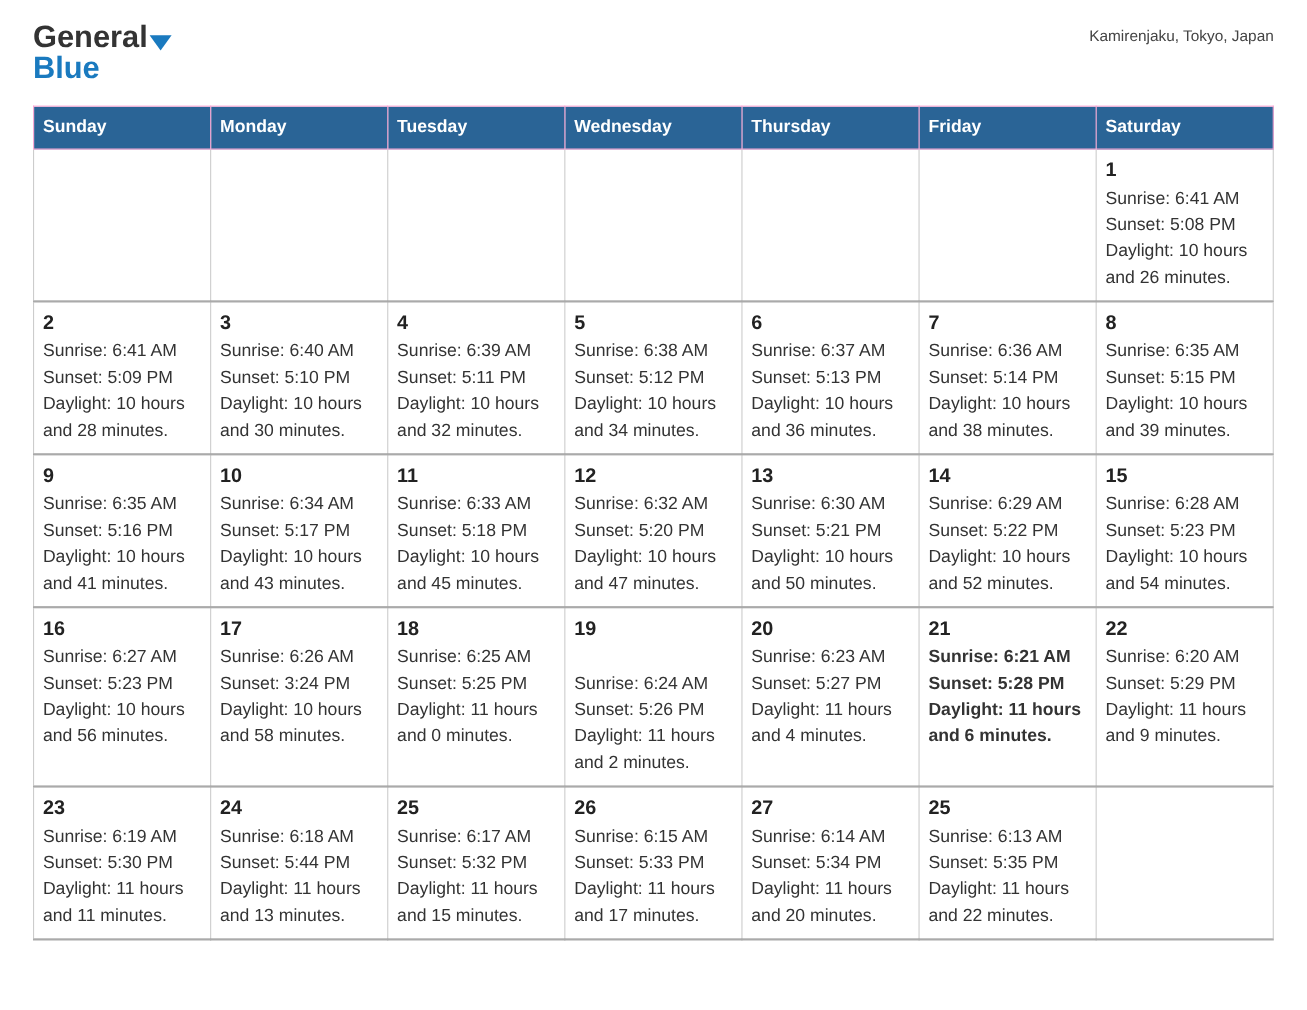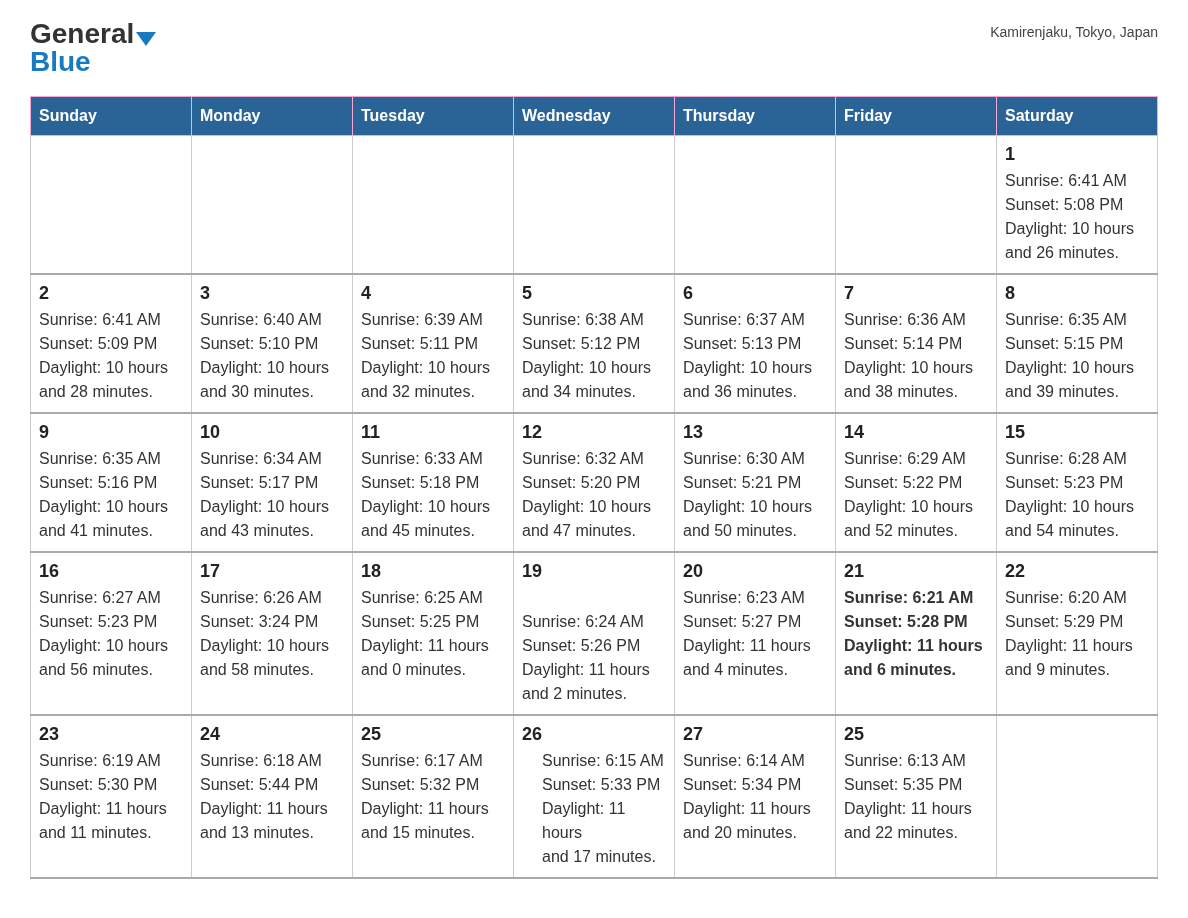--- a/index.html
+++ b/index.html
@@ -312,21 +312,21 @@
         </td>
         <td>
           <div class="day-number">25</div>
           <div class="day-info" style="white-space: pre-line;">Sunrise: 6:17 AM
 Sunset: 5:32 PM
 Daylight: 11 hours
 and 15 minutes.</div>
         </td>
         <td>
           <div class="day-number">26</div>
-          <div class="day-info" style="white-space: pre-line; margin-left: 20px;">Sunrise: 6:15 AM
+          <div class="day-info" style="white-space: pre-line;">Sunrise: 6:15 AM
 Sunset: 5:33 PM
 Daylight: 11 hours
 and 17 minutes.</div>
         </td>
         <td>
           <div class="day-number">27</div>
           <div class="day-info" style="white-space: pre-line;">Sunrise: 6:14 AM
 Sunset: 5:34 PM
 Daylight: 11 hours
 and 20 minutes.</div>

